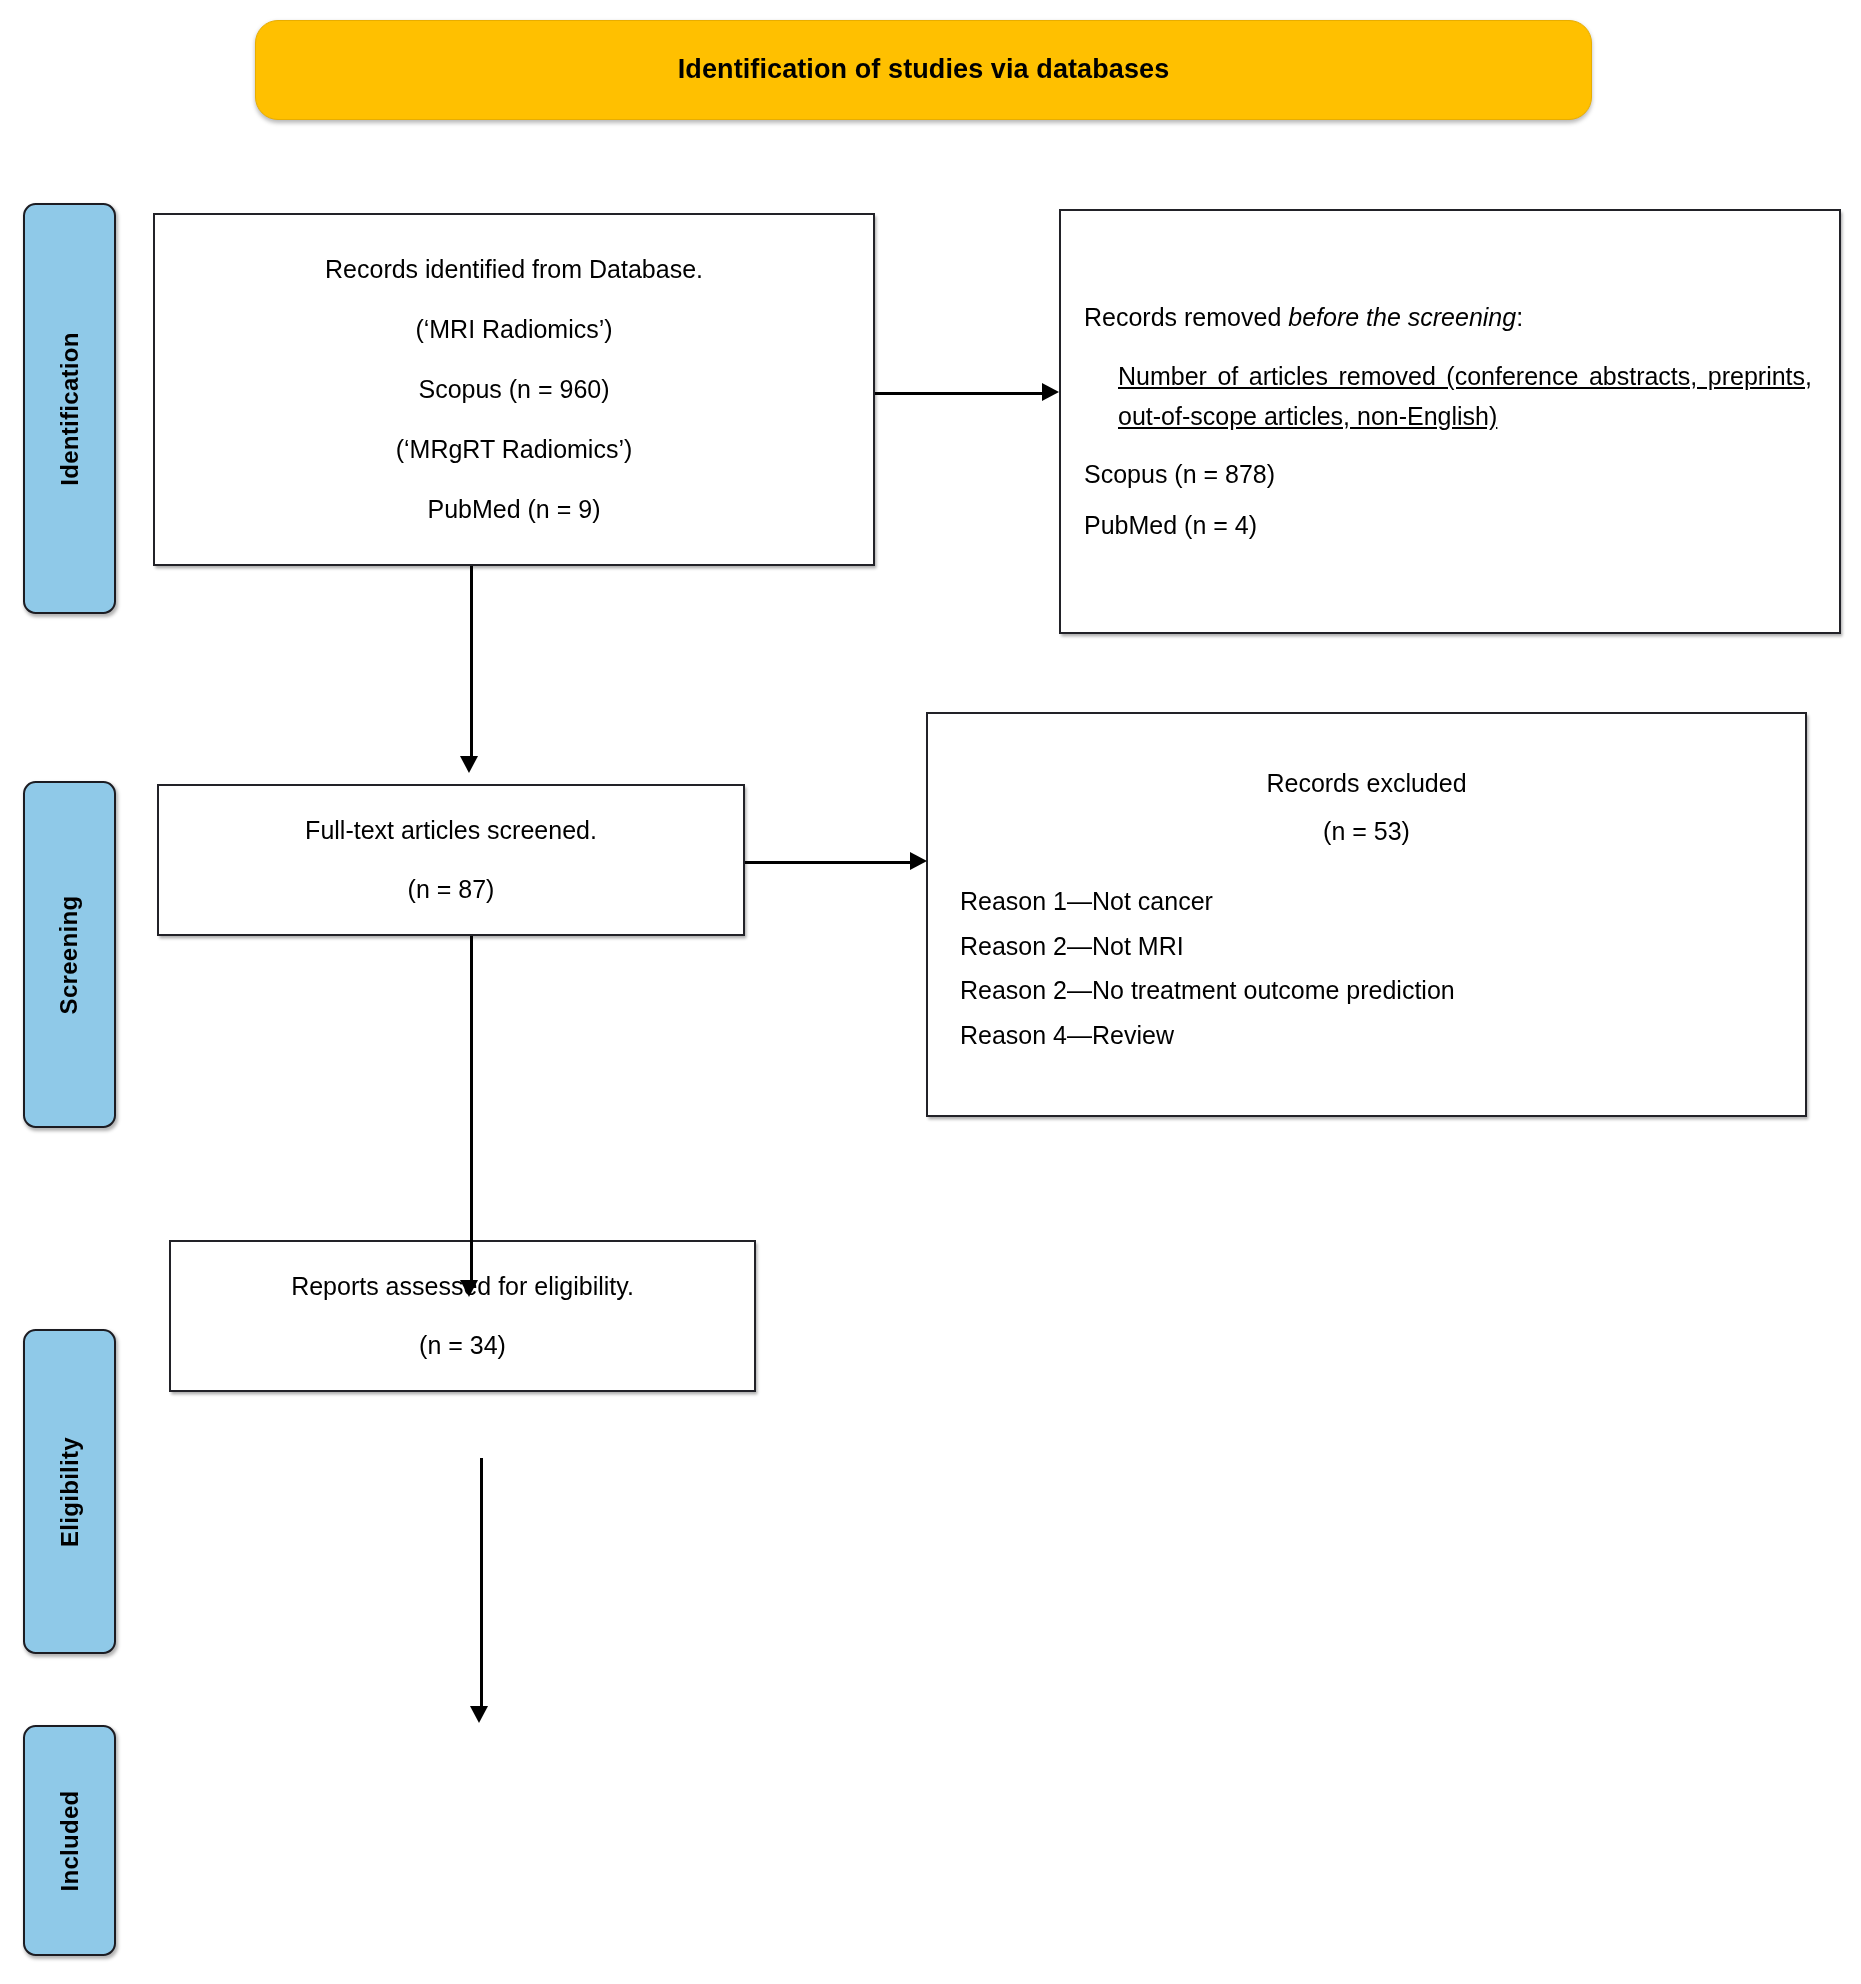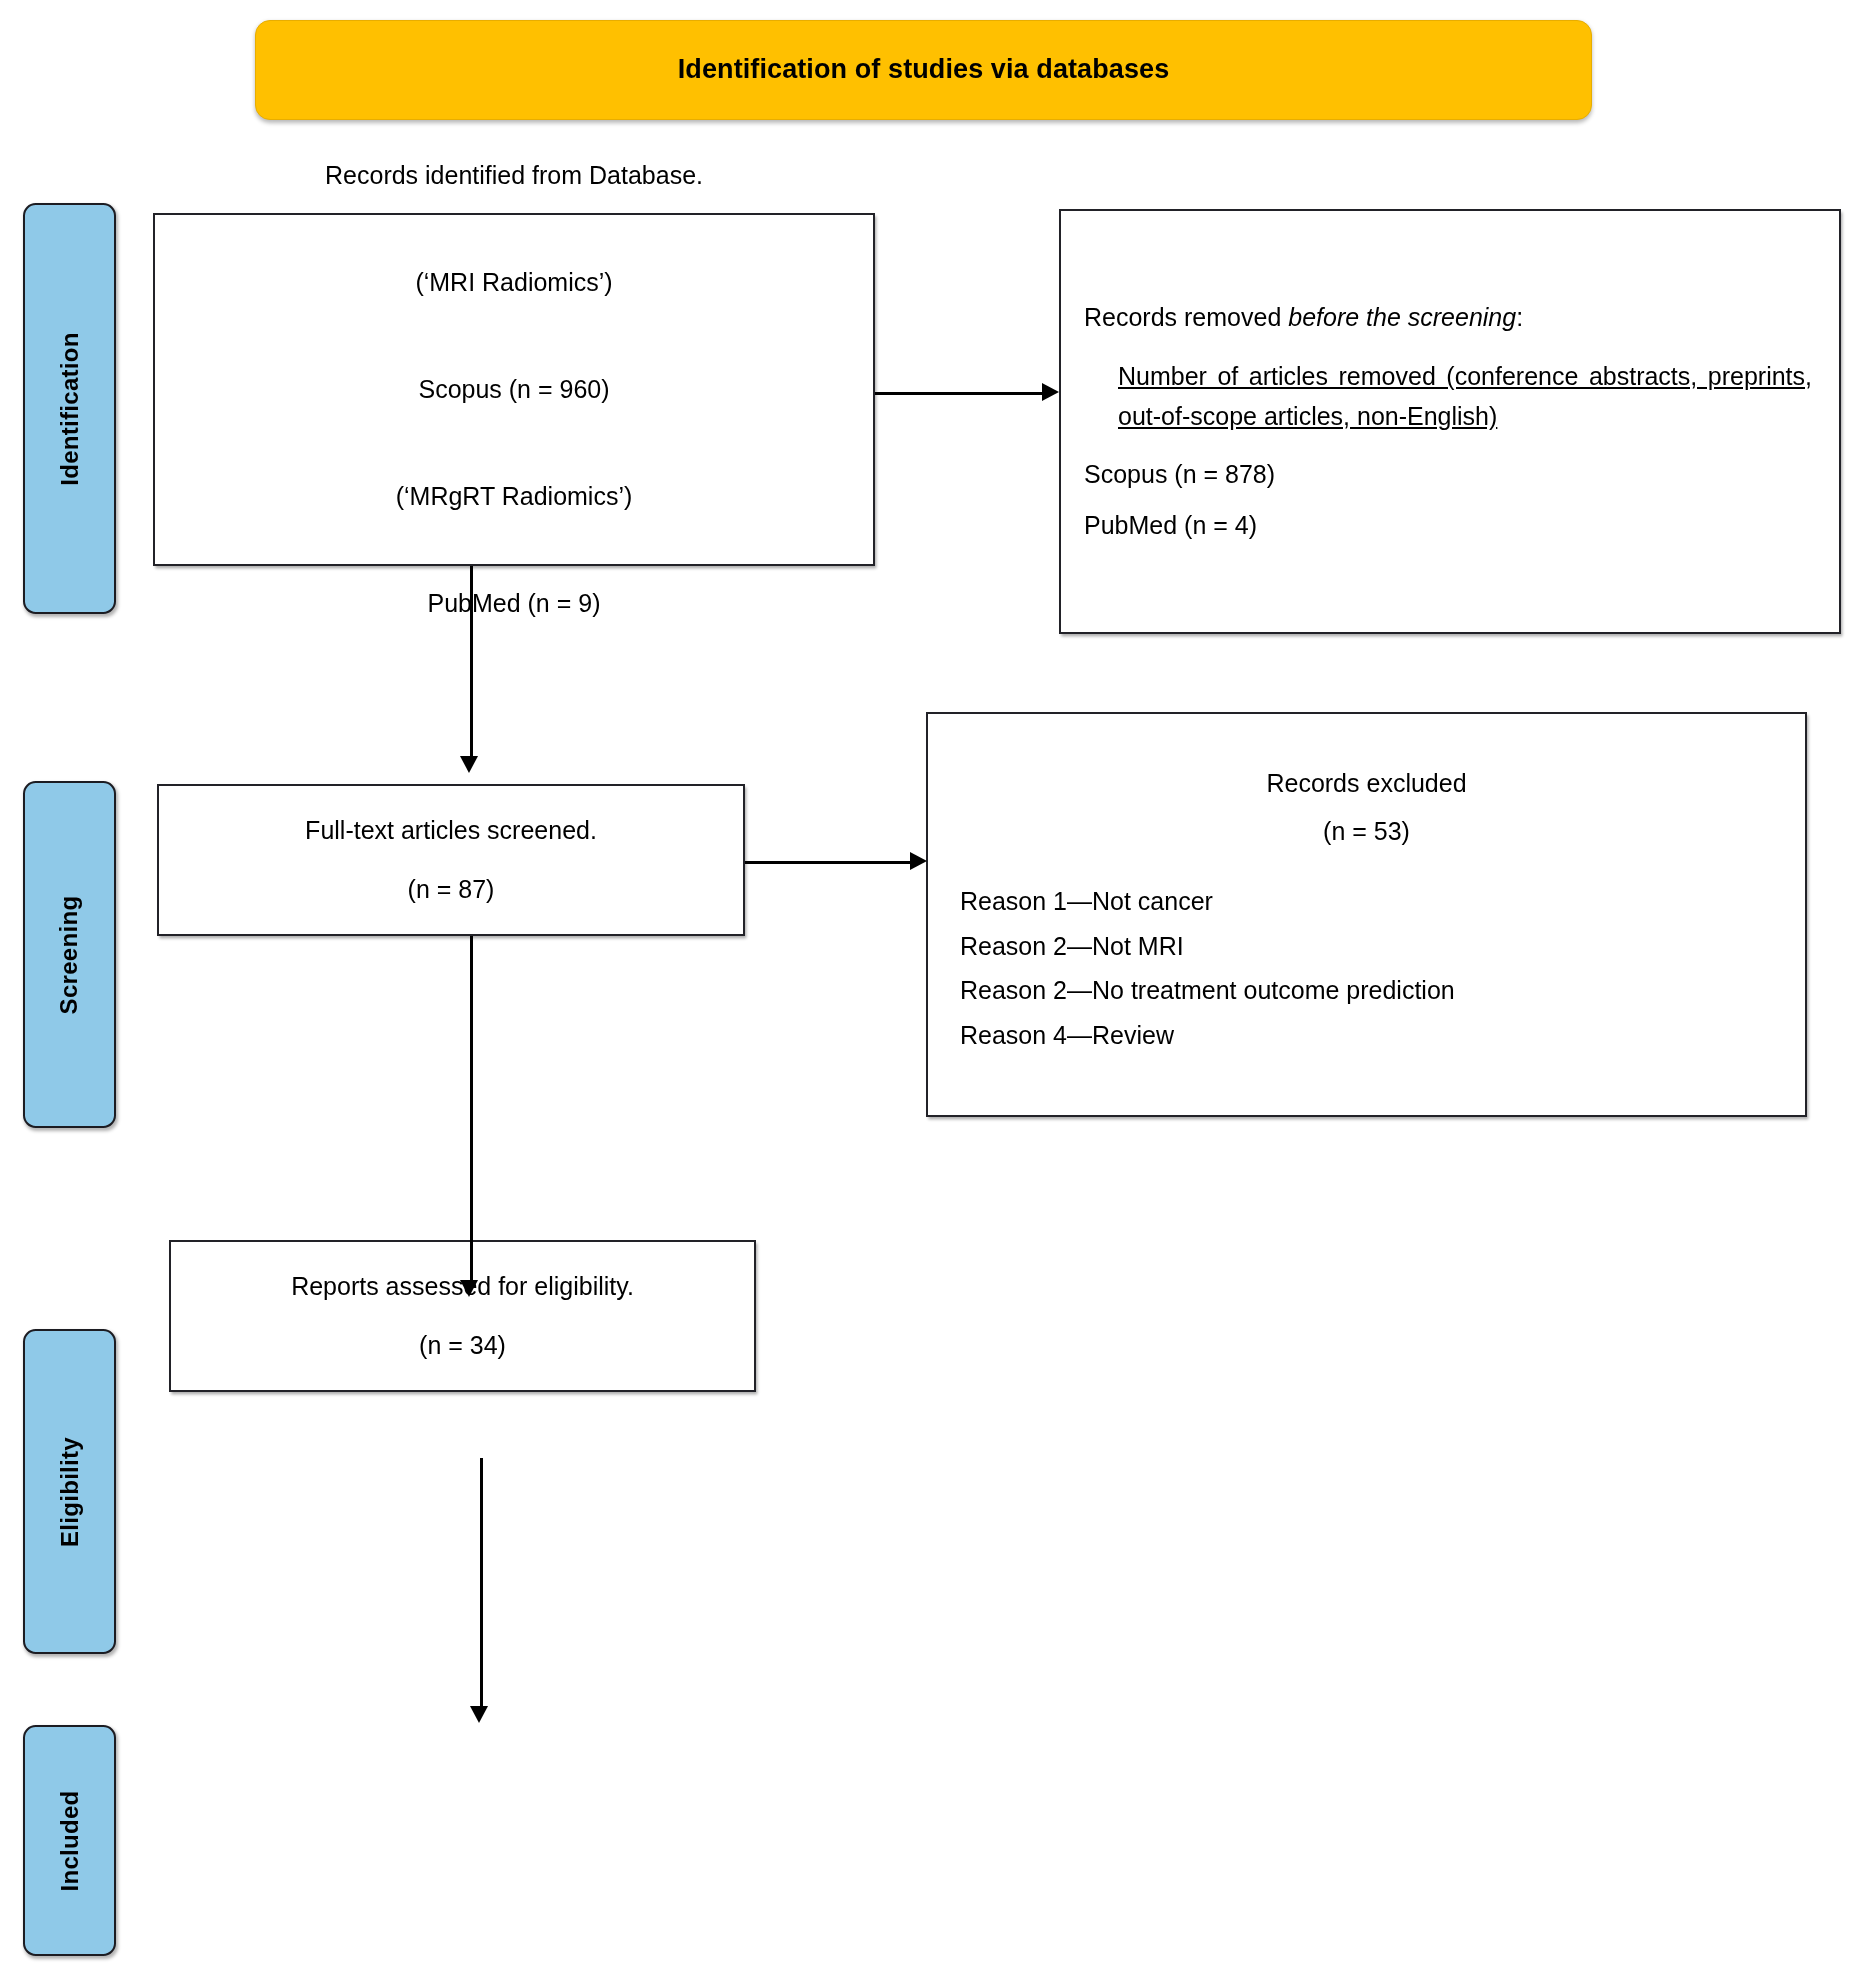--- a/index.html
+++ b/index.html
@@ -19,21 +19,21 @@
     height: 1985px;
     background: #ffffff;
     overflow: hidden;
   }
 
   
   .banner {
     position: absolute;
     background: #ffc000;
     border: 1.7px solid #e8ad00;
-    border-radius: 15px;
+    border-radius: 23px;
     box-shadow: 0 2.9px 4px rgba(0,0,0,0.28);
     display: flex;
     align-items: center;
     justify-content: center;
     box-sizing: border-box;
   }
   .banner-text {
     font-size: 27px;
     font-weight: bold;
     color: #000000;
@@ -142,21 +142,21 @@
   </div>
 
   <div class="phase" style="left:23px; top:1329px; width:93px; height:325px;">
     <span class="phase-label">Eligibility</span>
   </div>
 
   <div class="phase" style="left:23px; top:1725px; width:93px; height:231px;">
     <span class="phase-label">Included</span>
   </div>
 
-  <div class="box center sp-lg" style="left:153px; top:213px; width:722px; height:353px;gap:47px;">
+  <div class="box center sp-lg" style="left:153px; top:213px; width:722px; height:353px;">
     <div class="line">Records identified from Database.</div>
     <div class="line">(‘MRI Radiomics’)</div>
     <div class="line">Scopus (n = 960)</div>
     <div class="line">(‘MRgRT Radiomics’)</div>
     <div class="line">PubMed (n = 9)</div>
   </div>
 
   <div class="box left sp-md" style="left:1059px; top:209px; width:782px; height:425px; padding:19.7px 23px;">
     <div class="line"><span>Records removed </span><em>before the screening</em><span>:</span></div>
     <div class="line just indent" style="width:694px;">Number of articles removed (conference abstracts, preprints, out-of-scope articles, non-English)</div>

